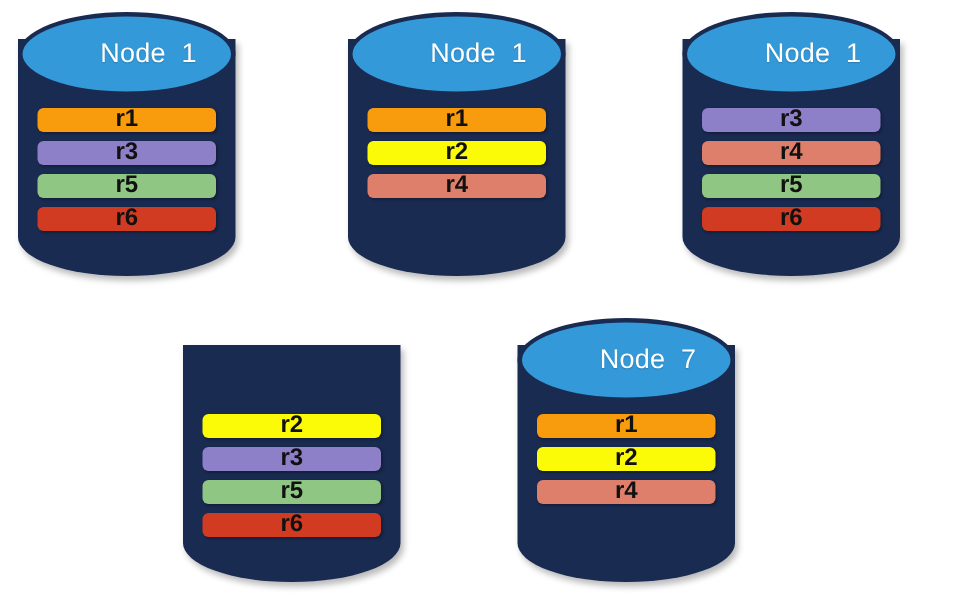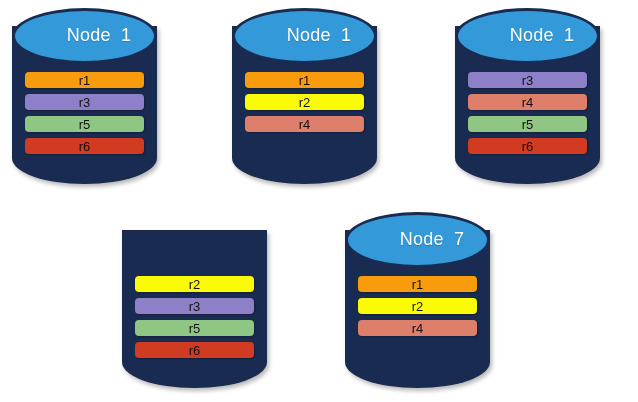--- a/index.html
+++ b/index.html
@@ -83,22 +83,22 @@
   .record {
     width: 119px;
     height: 16px;
     border-radius: 4px;
     display: flex;
     align-items: center;
     justify-content: center;
     box-shadow: 1px 1px 2px rgba(0,0,0,0.30);
   }
   .record-label {
-    font-size: 13px;
-    font-weight: normal;
+    font-size: 16px;
+    font-weight: bold;
     color: #111111;
     line-height: 1;
   }
 
   
   .n1 { left: 12px;  top: 8px; }
   .n2 { left: 232px; top: 8px; }
   .n3 { left: 455px; top: 8px; }
   .n4 { left: 122px; top: 212px; }
   .n5 { left: 345px; top: 212px; }

